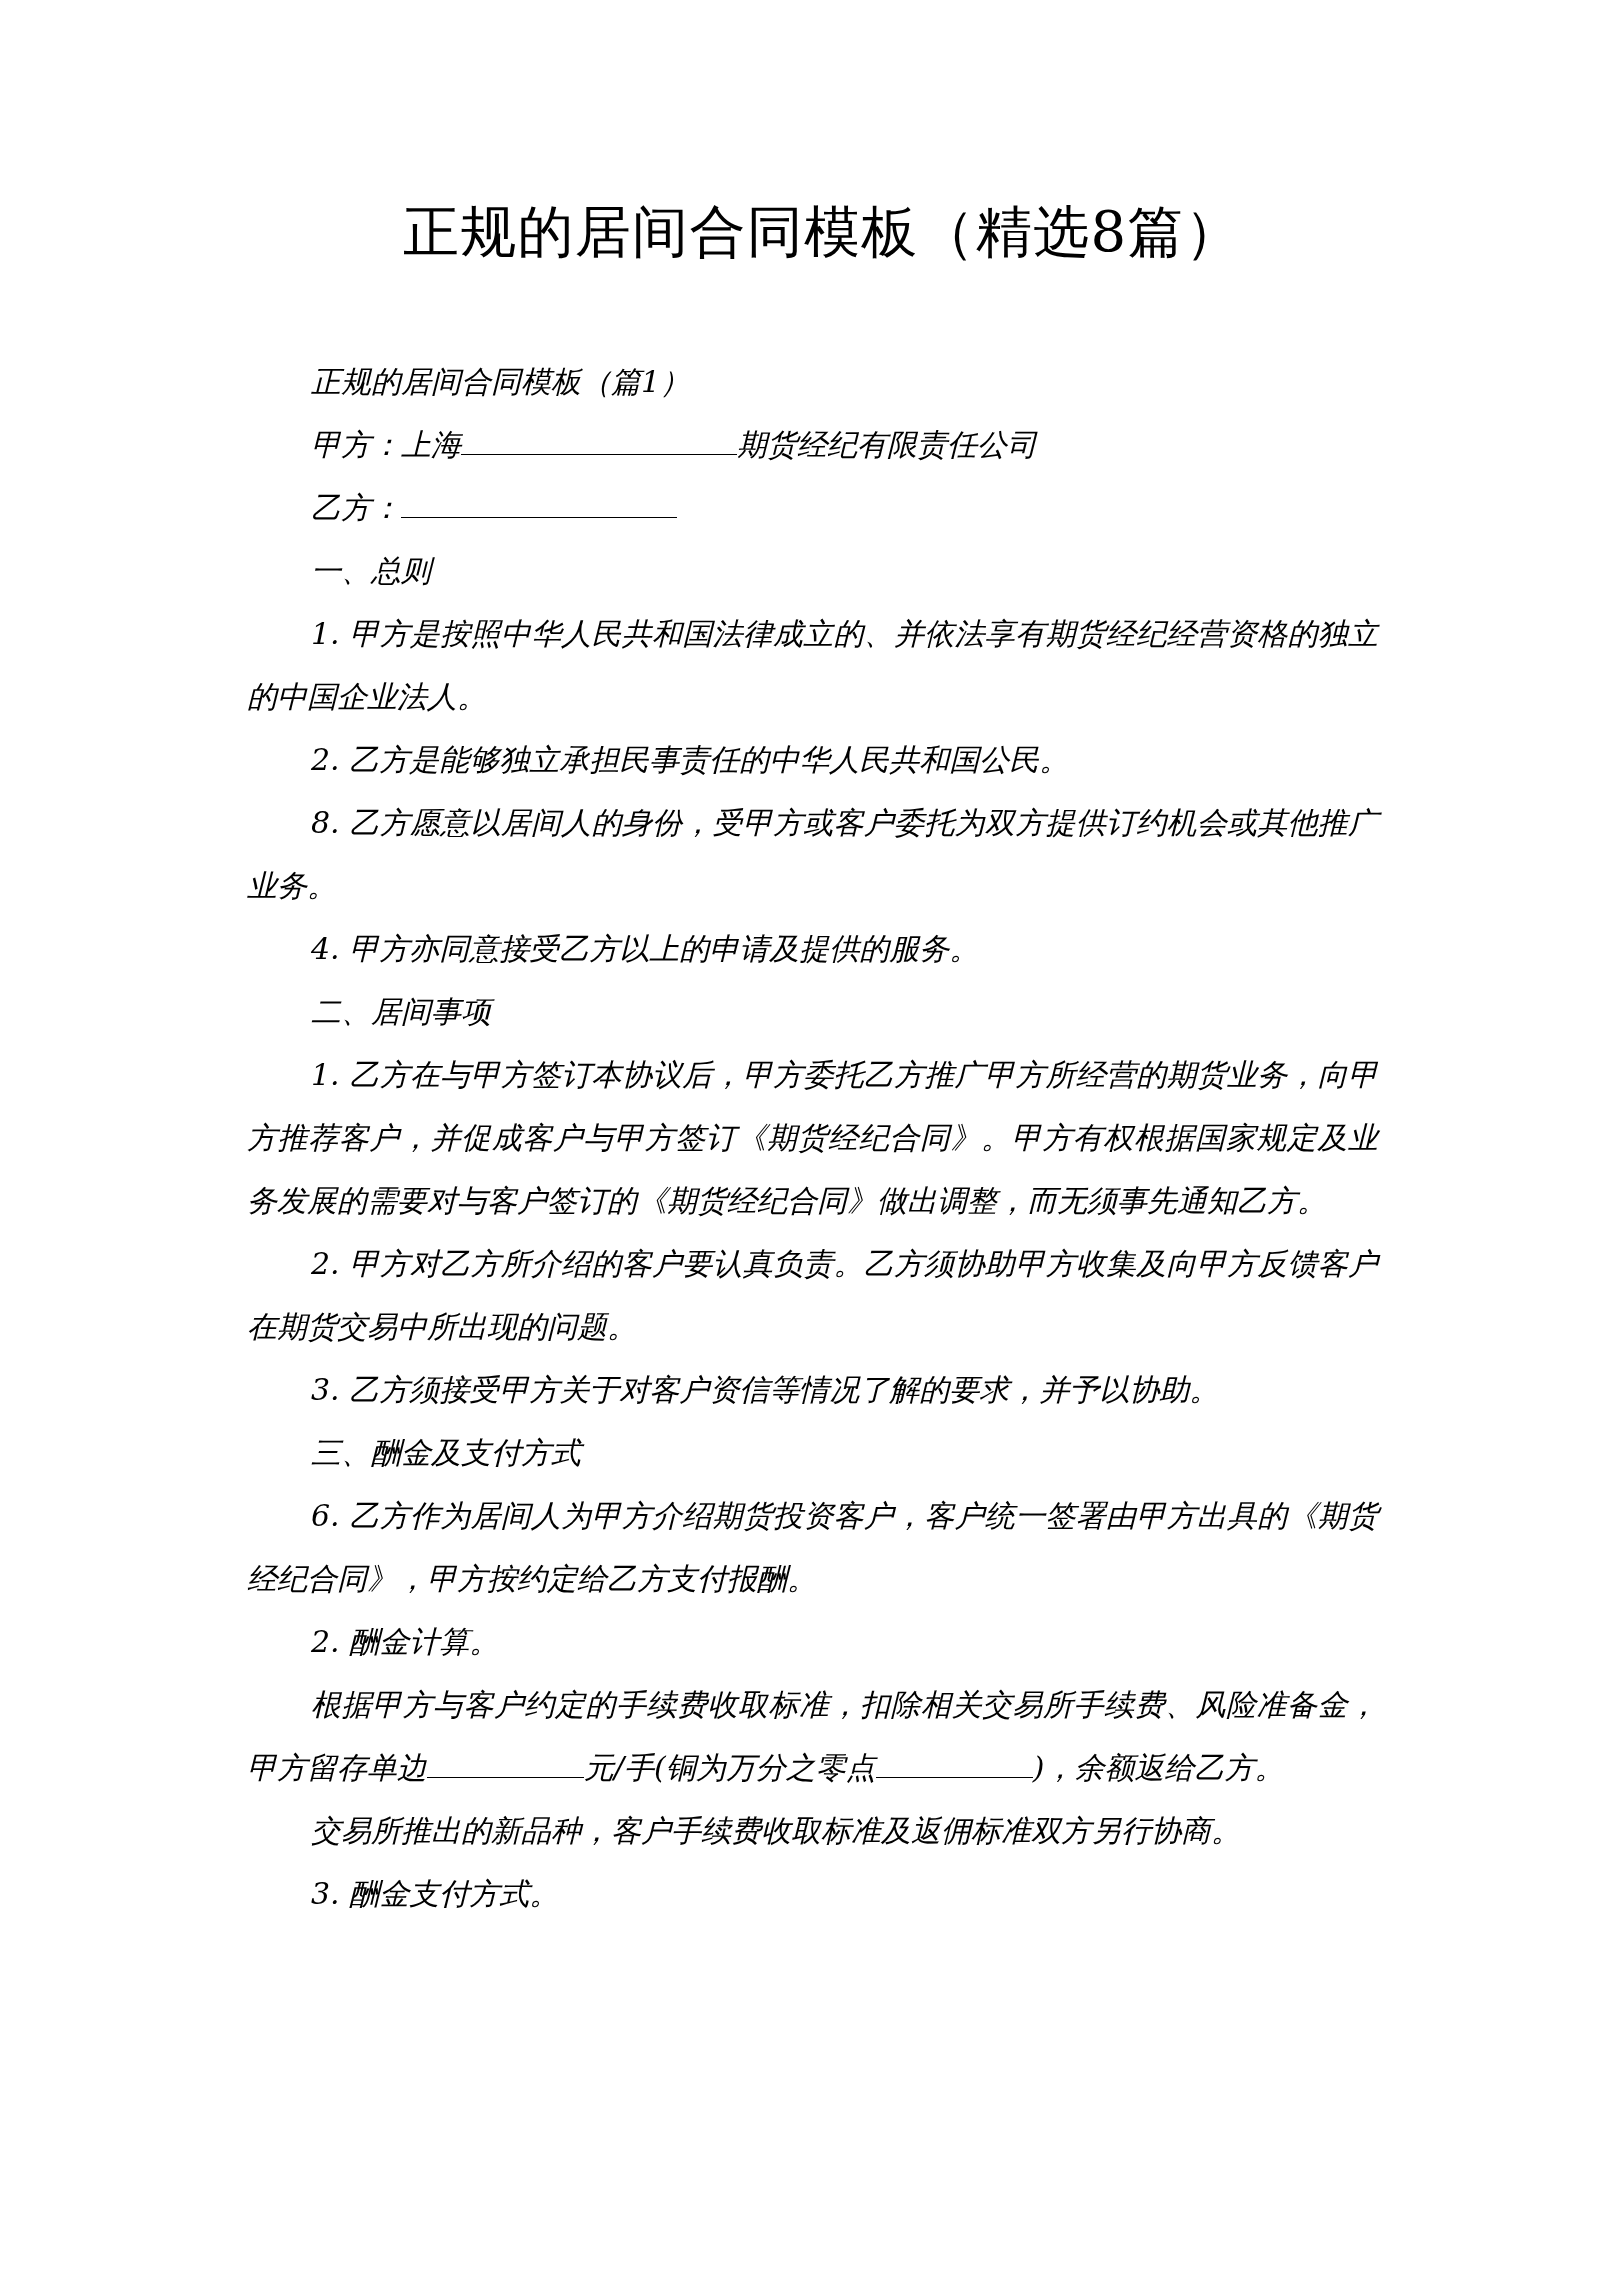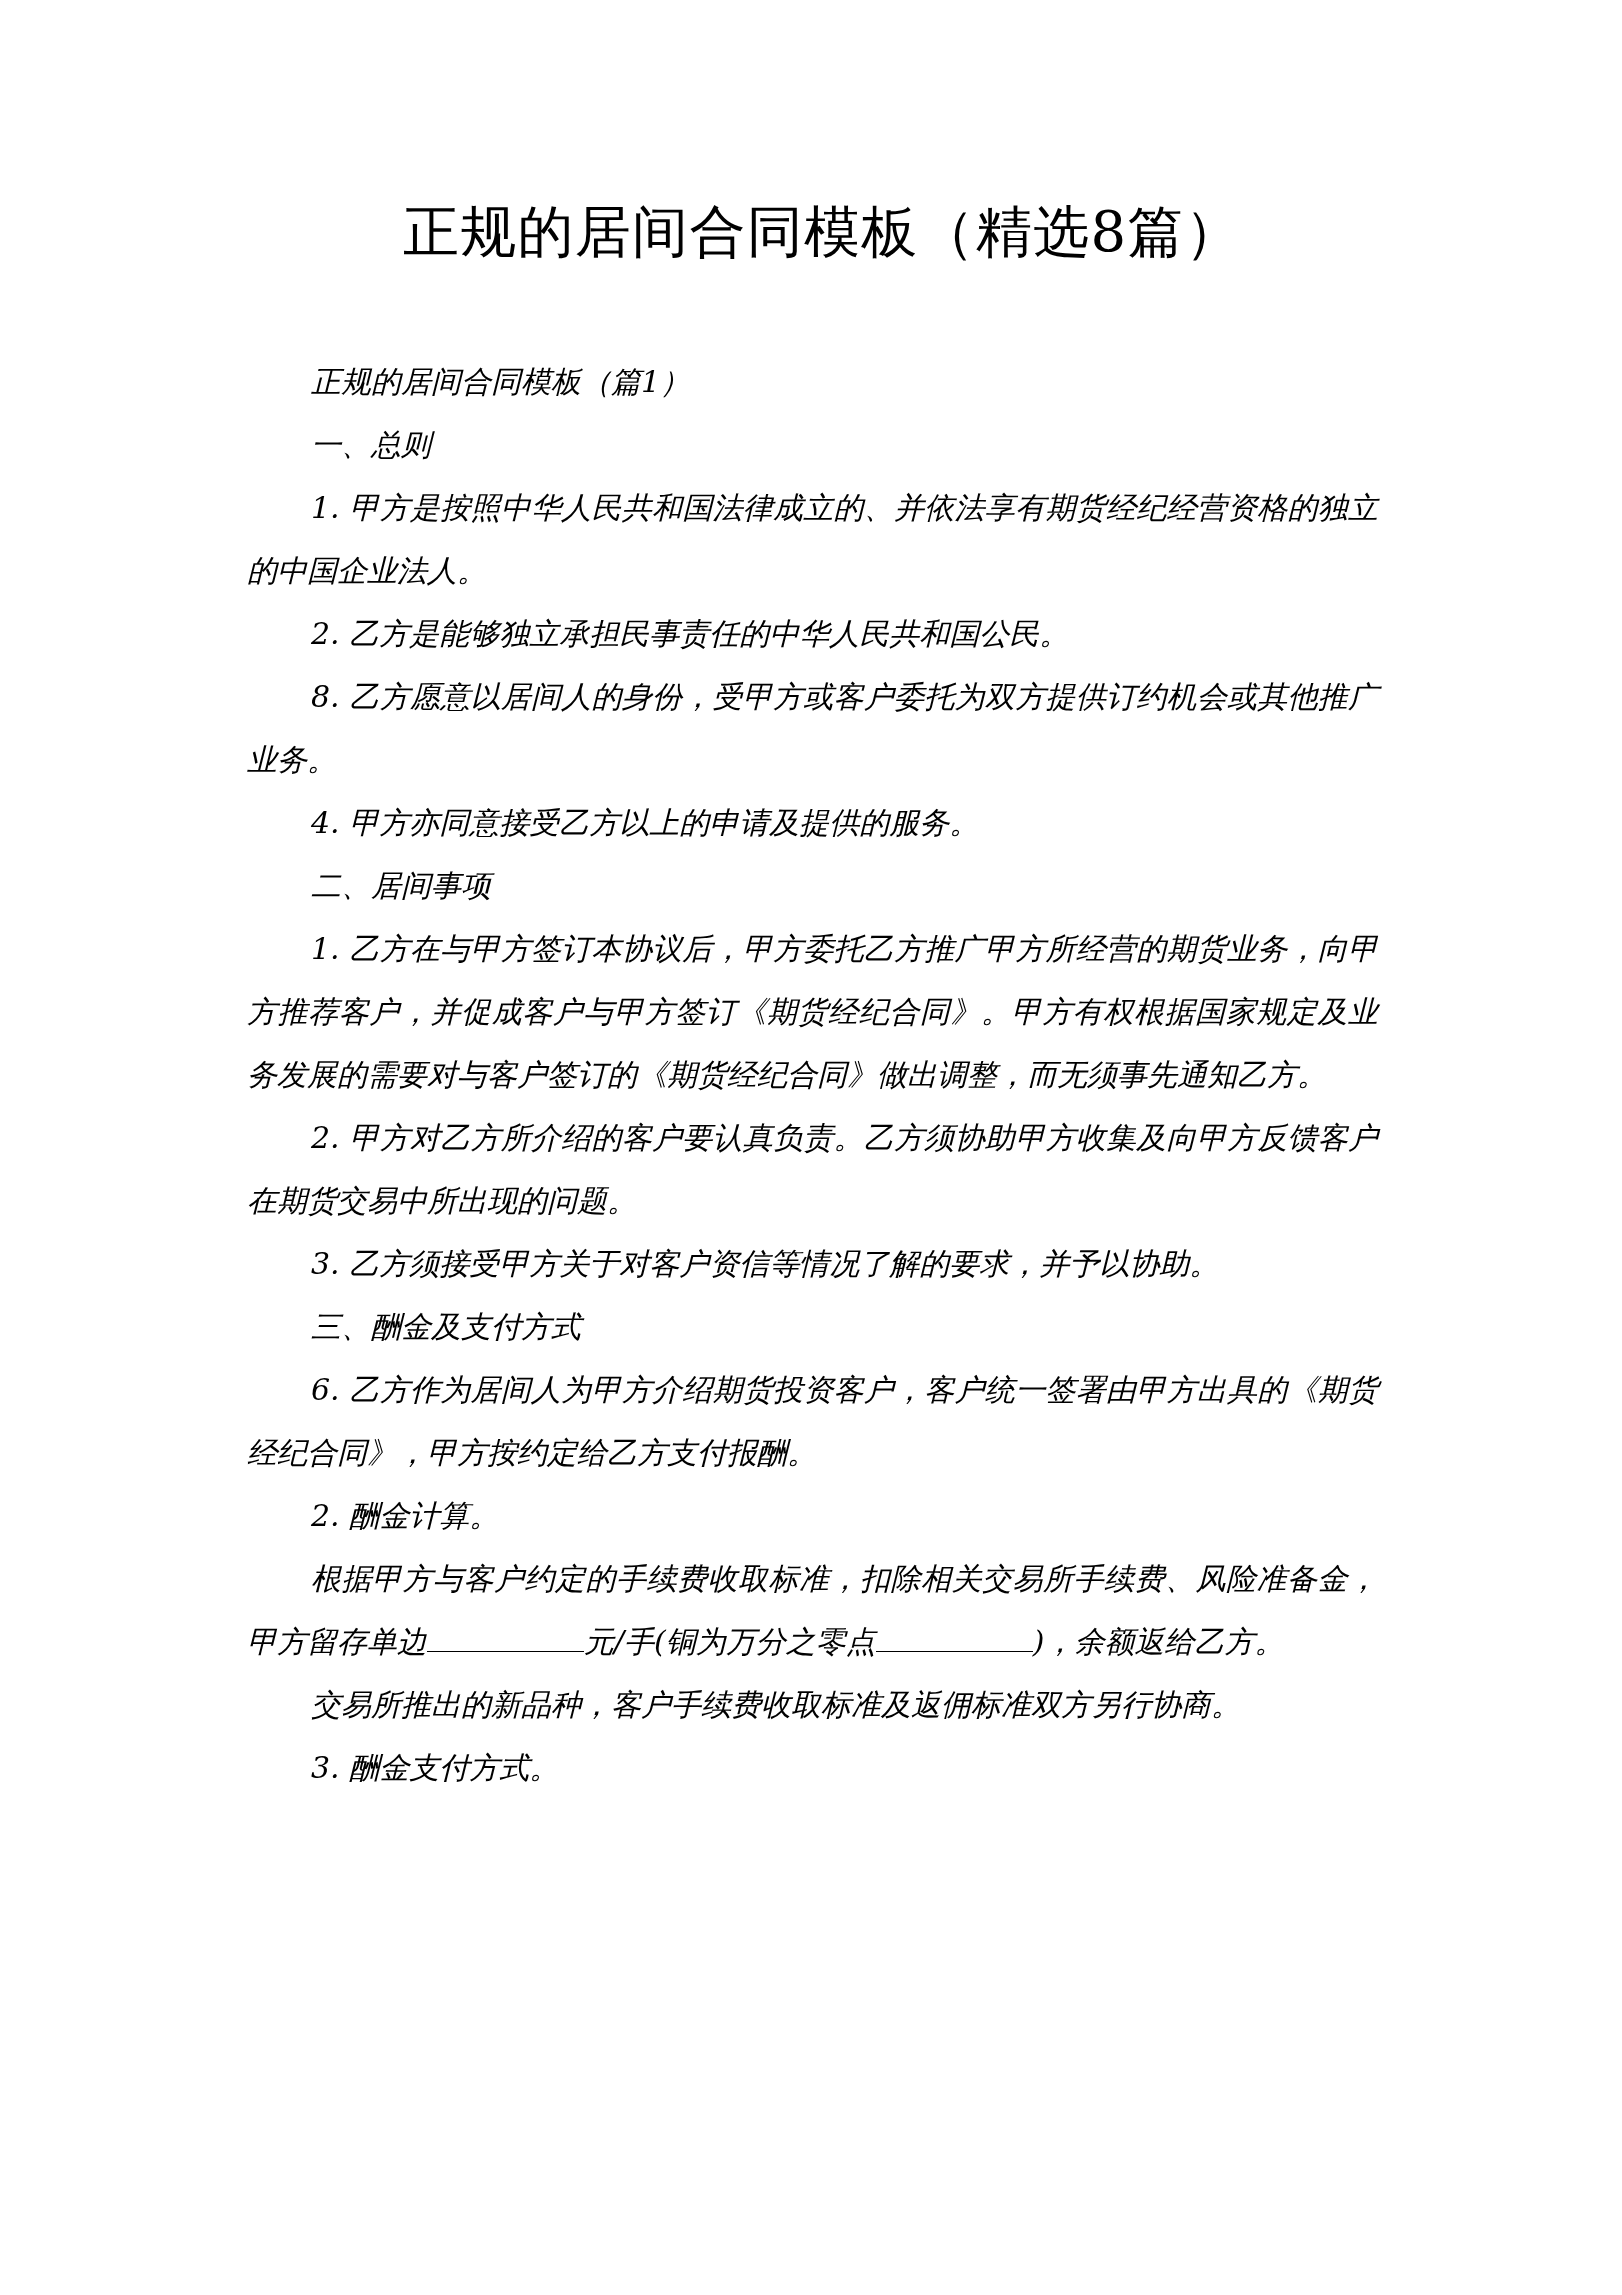--- a/index.html
+++ b/index.html
@@ -14,21 +14,27 @@
 </style>
 </head>
 <body>
 
 <div class="page">
   <div class="title">正规的居间合同模板（精选8篇）</div>
 
   <div class="body">
     <p class="p">正规的居间合同模板（篇1）</p>
 
+    <p class="p">
+      <span>甲方：上海</span><span class="blank" style="width:276px"></span><span>期货经纪有限责任公司</span>
+    </p>
 
+    <p class="p">
+      <span>乙方：</span><span class="blank" style="width:276px"></span>
+    </p>
 
     <p class="p">一、总则</p>
     <p class="p">1. 甲方是按照中华人民共和国法律成立的、并依法享有期货经纪经营资格的独立的中国企业法人。</p>
     <p class="p">2. 乙方是能够独立承担民事责任的中华人民共和国公民。</p>
     <p class="p">8. 乙方愿意以居间人的身份，受甲方或客户委托为双方提供订约机会或其他推广业务。</p>
     <p class="p">4. 甲方亦同意接受乙方以上的申请及提供的服务。</p>
 
     <p class="p">二、居间事项</p>
     <p class="p">1. 乙方在与甲方签订本协议后，甲方委托乙方推广甲方所经营的期货业务，向甲方推荐客户，并促成客户与甲方签订《期货经纪合同》。甲方有权根据国家规定及业务发展的需要对与客户签订的《期货经纪合同》做出调整，而无须事先通知乙方。</p>
     <p class="p">2. 甲方对乙方所介绍的客户要认真负责。乙方须协助甲方收集及向甲方反馈客户在期货交易中所出现的问题。</p>

